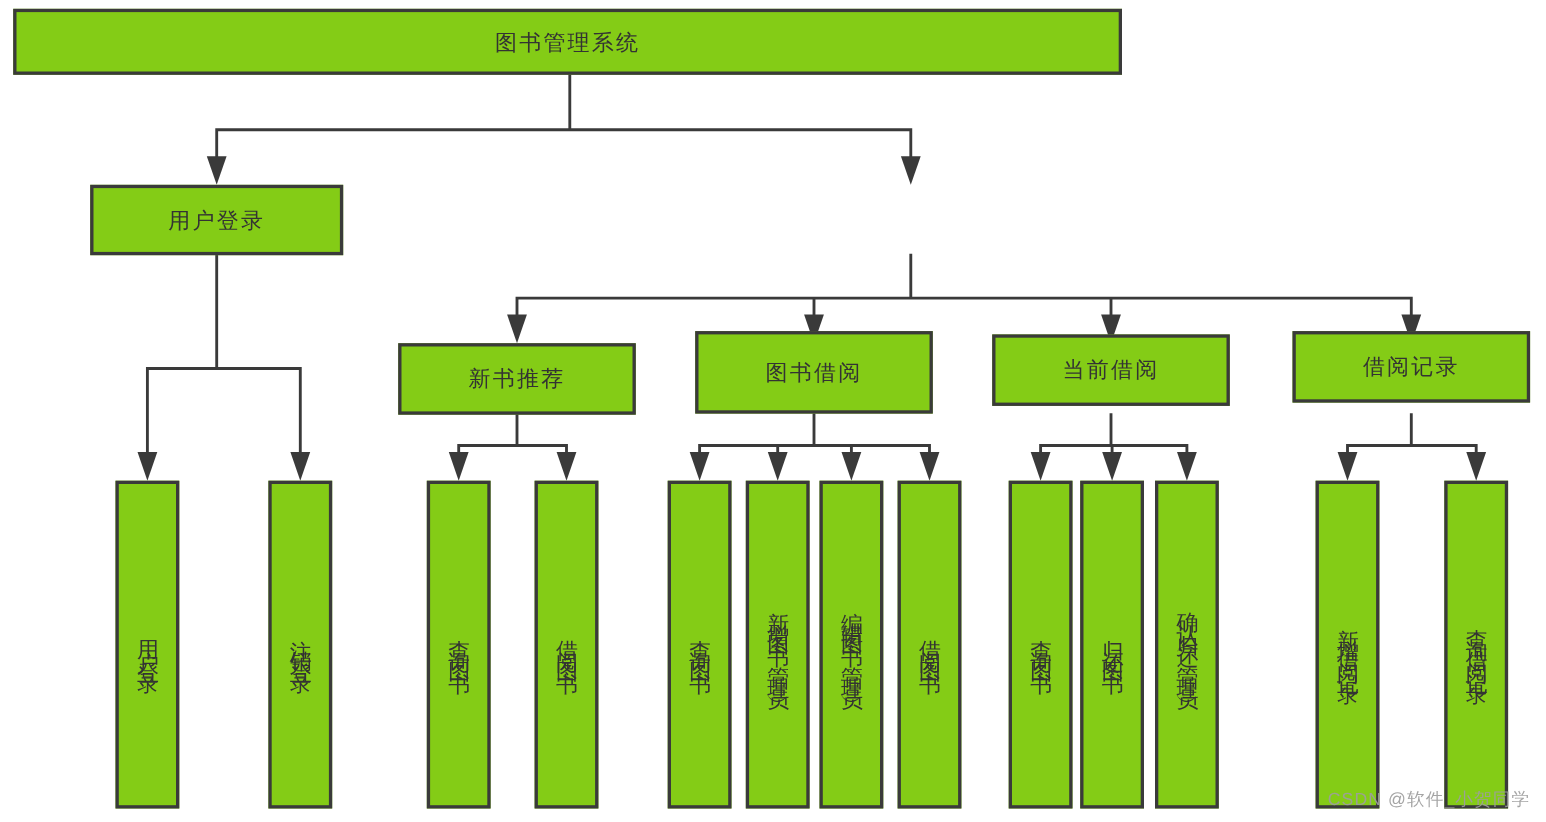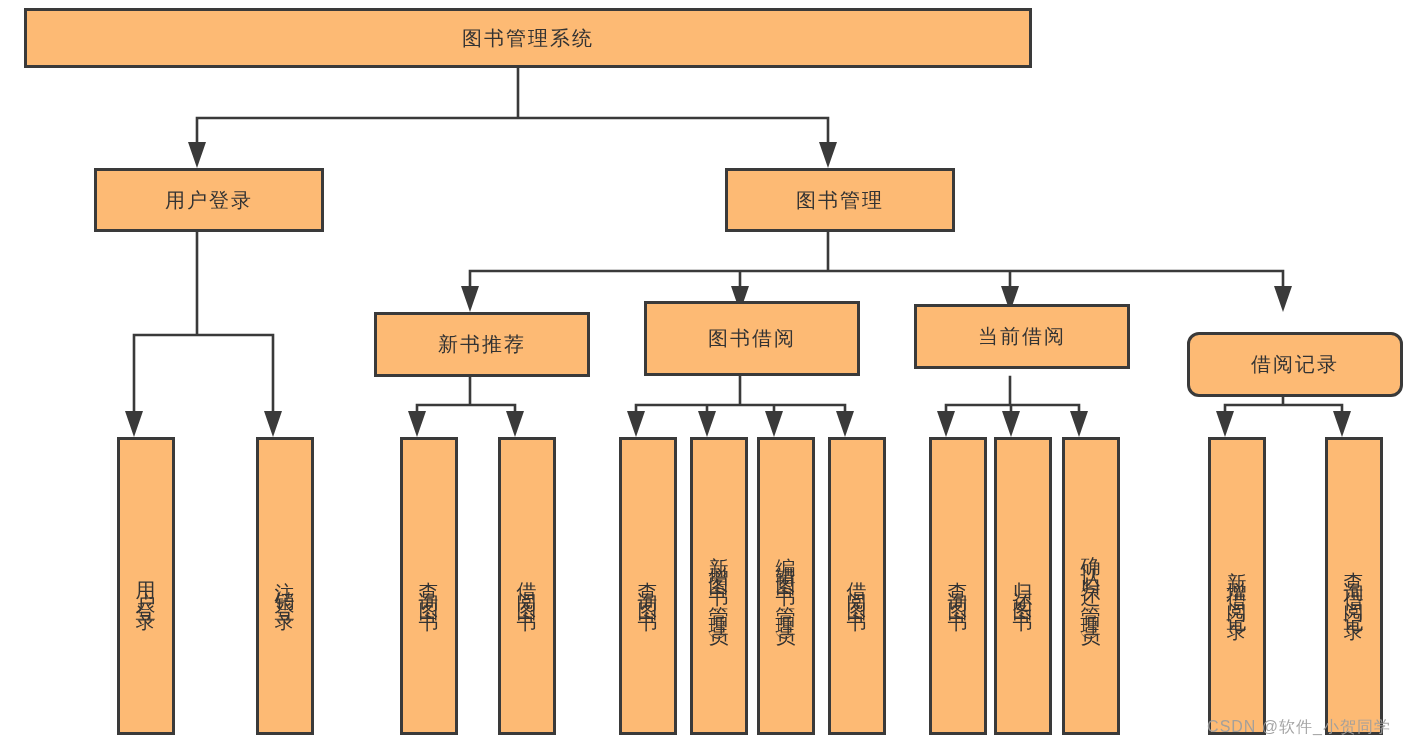--- a/index.html
+++ b/index.html
@@ -17,27 +17,26 @@
     background:var(--bg);
     overflow:hidden;
   }
   svg.connectors{
     position:absolute;left:0;top:0;
     color:var(--line);
   }
   .box{
     position:absolute;
     box-sizing:border-box;
-    background:#fdba74;
+    background:#84cc16;
     border:3px solid var(--border);
     display:flex;
     align-items:center;
     justify-content:center;
     color:var(--text);
-    margin-left:12px;
   }
   .hbox span{
     font-size:20px;
     letter-spacing:2px;
     white-space:nowrap;
   }
   .vbox span{
     writing-mode:vertical-rl;
     text-orientation:mixed;
     font-size:20px;
@@ -98,34 +97,31 @@
     <polygon fill="currentColor" stroke="none" points="1333,411 1351,411 1342,437"></polygon>
   </svg>
 
   <div class="box hbox" style="left:12px;top:8px;width:1008px;height:60px;">
     <span>图书管理系统</span>
   </div>
 
   <div class="box hbox" style="left:82px;top:168px;width:230px;height:64px;">
     <span>用户登录</span>
   </div>
-  <div class="box hbox" style="left:713px;top:168px;width:230px;height:64px;">
-    <span>图书管理</span>
-  </div>
 
   <div class="box hbox" style="left:362px;top:312px;width:216px;height:65px;font-family:Liberation Mono, monospace;">
     <span>新书推荐</span>
   </div>
   <div class="box hbox" style="left:632px;top:301px;width:216px;height:75px;">
     <span>图书借阅</span>
   </div>
   <div class="box hbox" style="left:902px;top:304px;width:216px;height:65px;">
     <span>当前借阅</span>
   </div>
-  <div class="box hbox" style="left:1175px;top:332px;width:216px;height:65px;border-radius:12px;">
+  <div class="box hbox" style="left:1175px;top:301px;width:216px;height:65px;">
     <span>借阅记录</span>
   </div>
 
   <div class="box vbox" style="left:105px;top:437px;width:58px;height:298px;">
     <span>用户登录</span>
   </div>
   <div class="box vbox" style="left:244px;top:437px;width:58px;height:298px;">
     <span>注销登录</span>
   </div>
 

